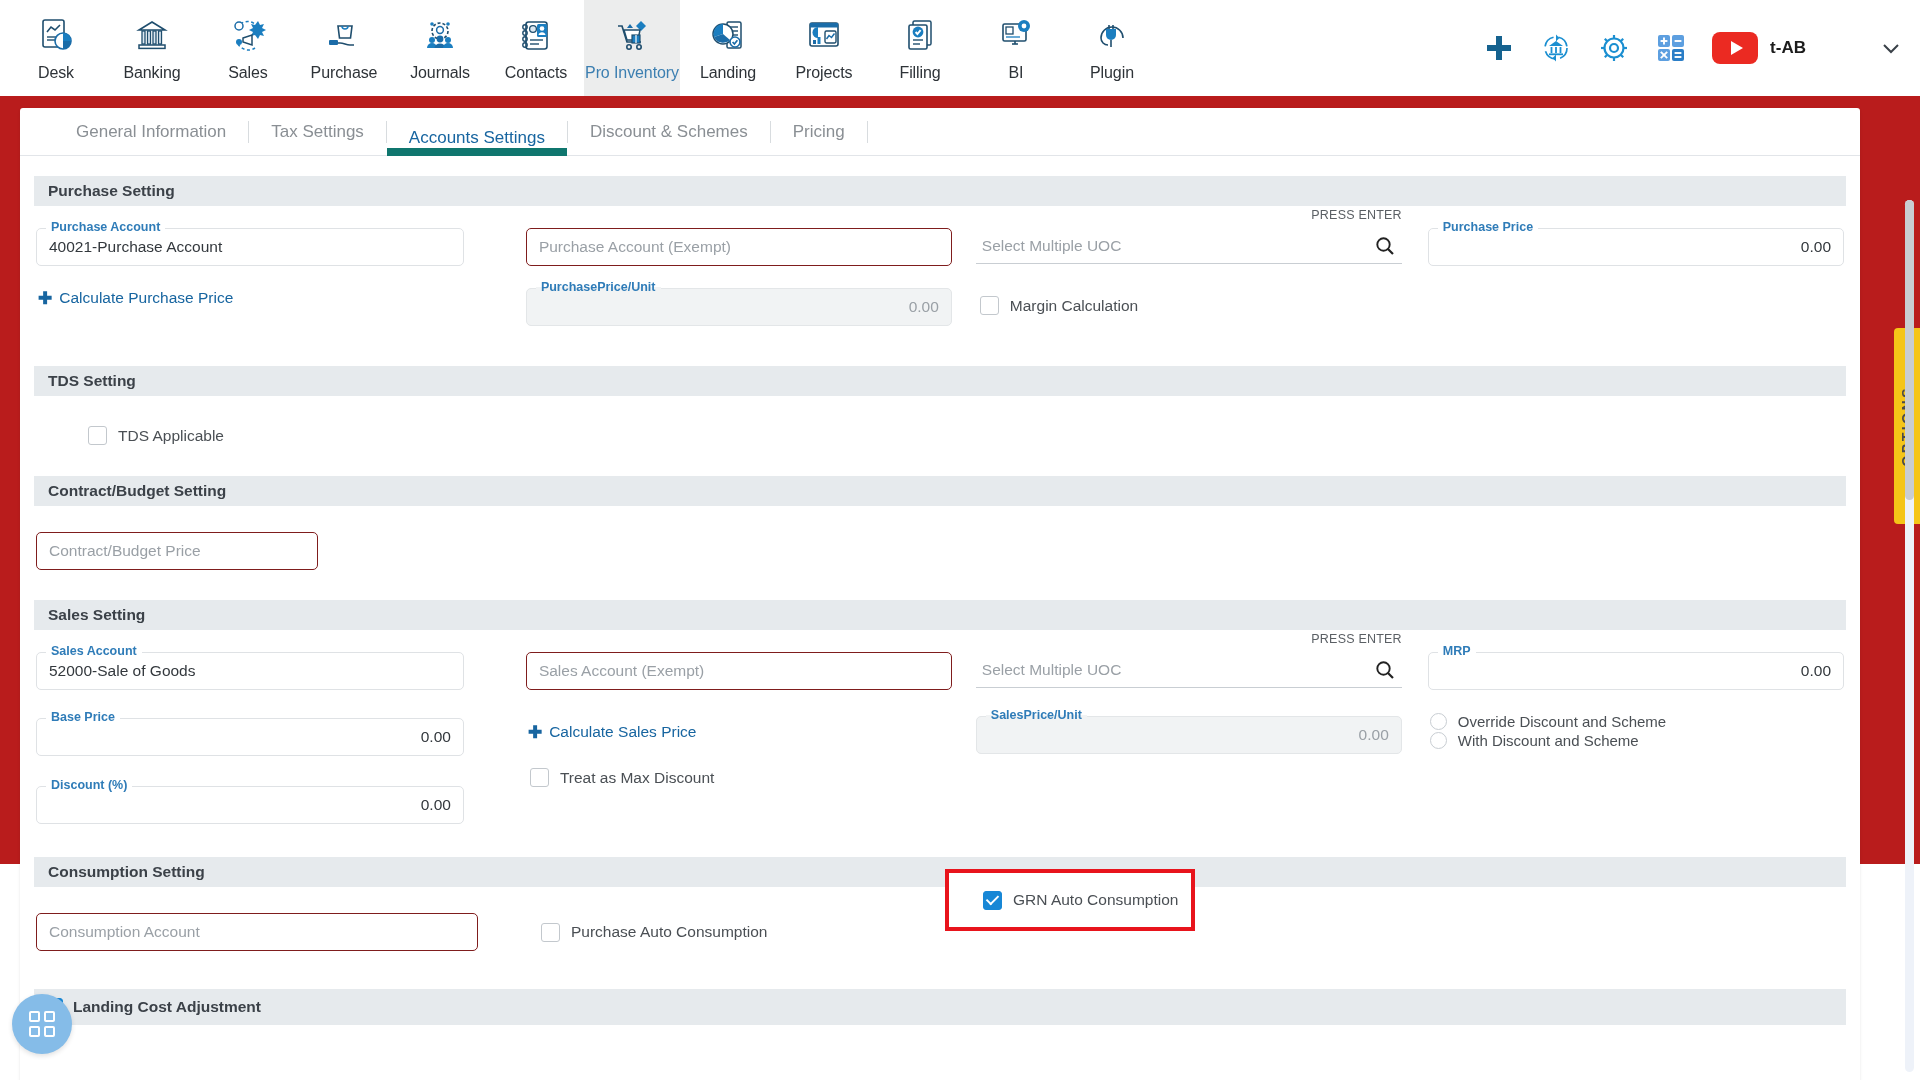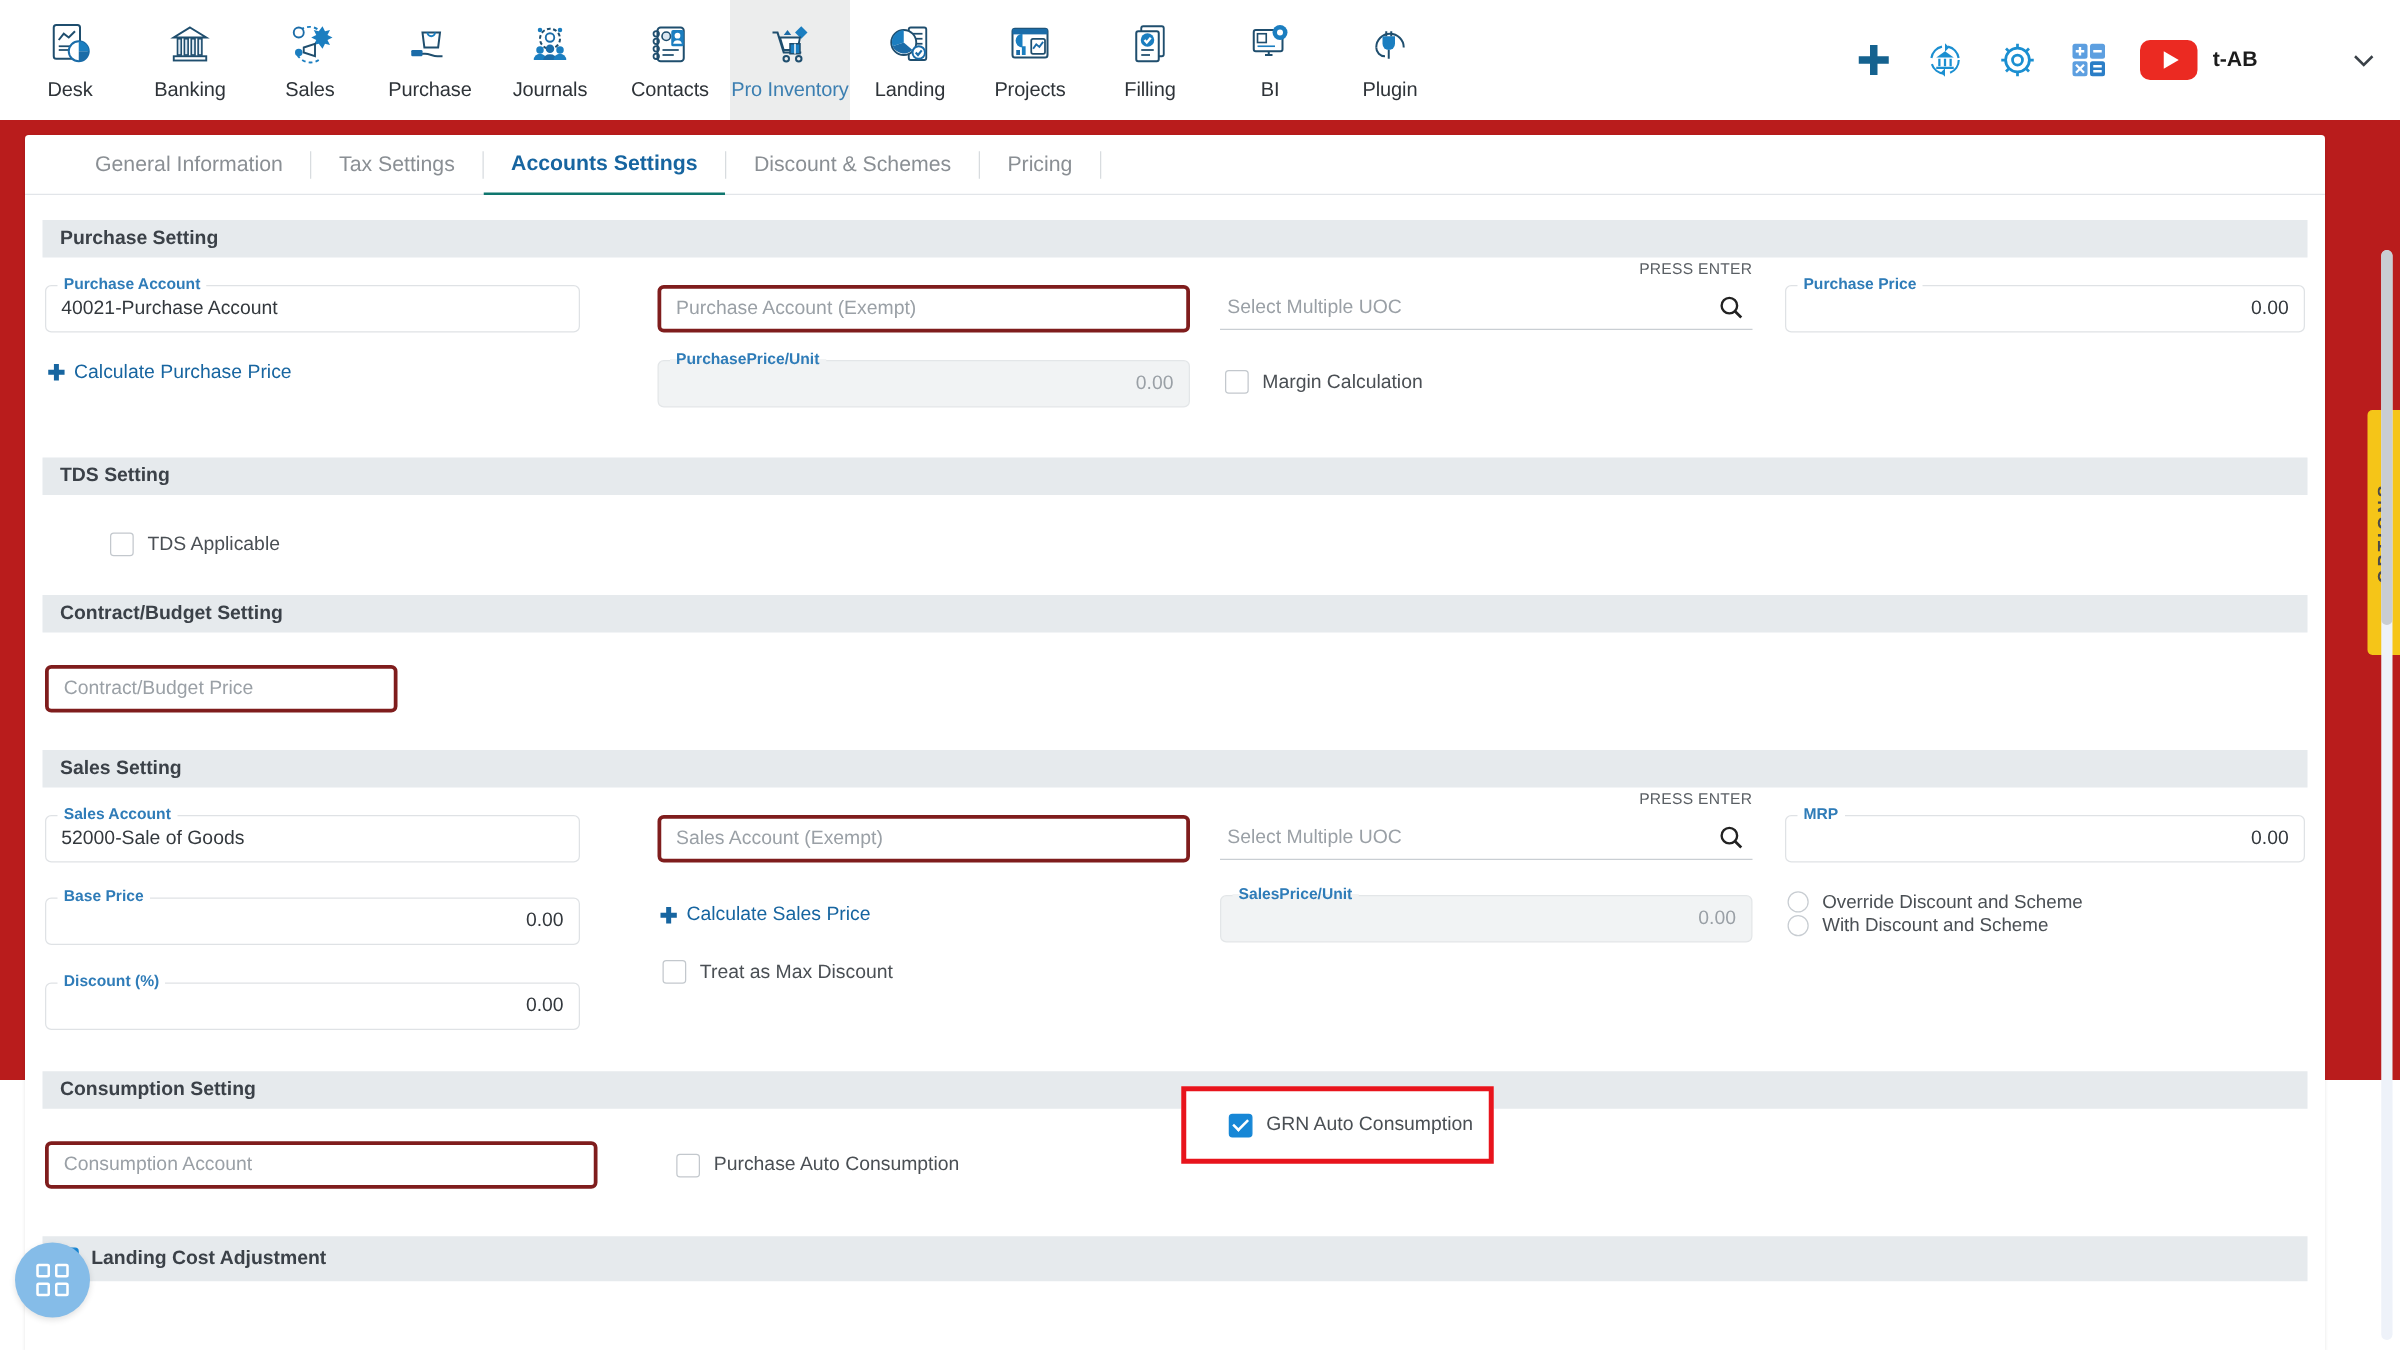--- a/index.html
+++ b/index.html
@@ -70,22 +70,23 @@
     display: flex; align-items: center;
     height: 48px; padding-left: 34px;
     border-bottom: 1px solid #e2e5e9;
   }
   .tab {
     font-size: 17px; color: #8a8f94; padding: 0 22px;
     height: 48px; display: flex; align-items: center;
     cursor: pointer; white-space: nowrap;
   }
   .tab.active {
-    color: #1765a0; font-weight: bold;
-    border-bottom: 2px solid #0f766e;
+    color: #1765a0; font-weight: normal;
+    border-bottom: 8px solid #0f766e;
+    align-items: flex-end;
   }
   .tab-sep { width: 1px; height: 22px; background: #d8dcdf; }
 
   
   .sec-head {
     height: 30px; background: #e6eaed;
     display: flex; align-items: center;
     padding-left: 14px;
     font-size: 15.5px; font-weight: bold; color: #3b4148;
     margin: 0 14px;
@@ -112,21 +113,21 @@
     font-size: 12.5px; font-weight: bold; color: #2f7cb8;
     white-space: nowrap;
   }
   .fs.disabled .legend { background: linear-gradient(#fff 50%, #f1f3f4 50%); }
   .fs .val { font-size: 15.5px; color: #33383d; }
   .fs .val.num { margin-left: auto; }
   .fs .val.muted { color: #9aa0a6; }
 
   
   .inp {
-    border: 3px solid #7f1d1d; border-radius: 5px;
+    border: 1px solid #7f1d1d; border-radius: 5px;
     height: 38px; background: #fff;
     display: flex; align-items: center; padding: 0 12px;
     font-size: 15.5px; color: #9aa0a6;
   }
 
   
   .uline {
     position: relative;
     border-bottom: 1px solid #c9ced3;
     height: 36px;

